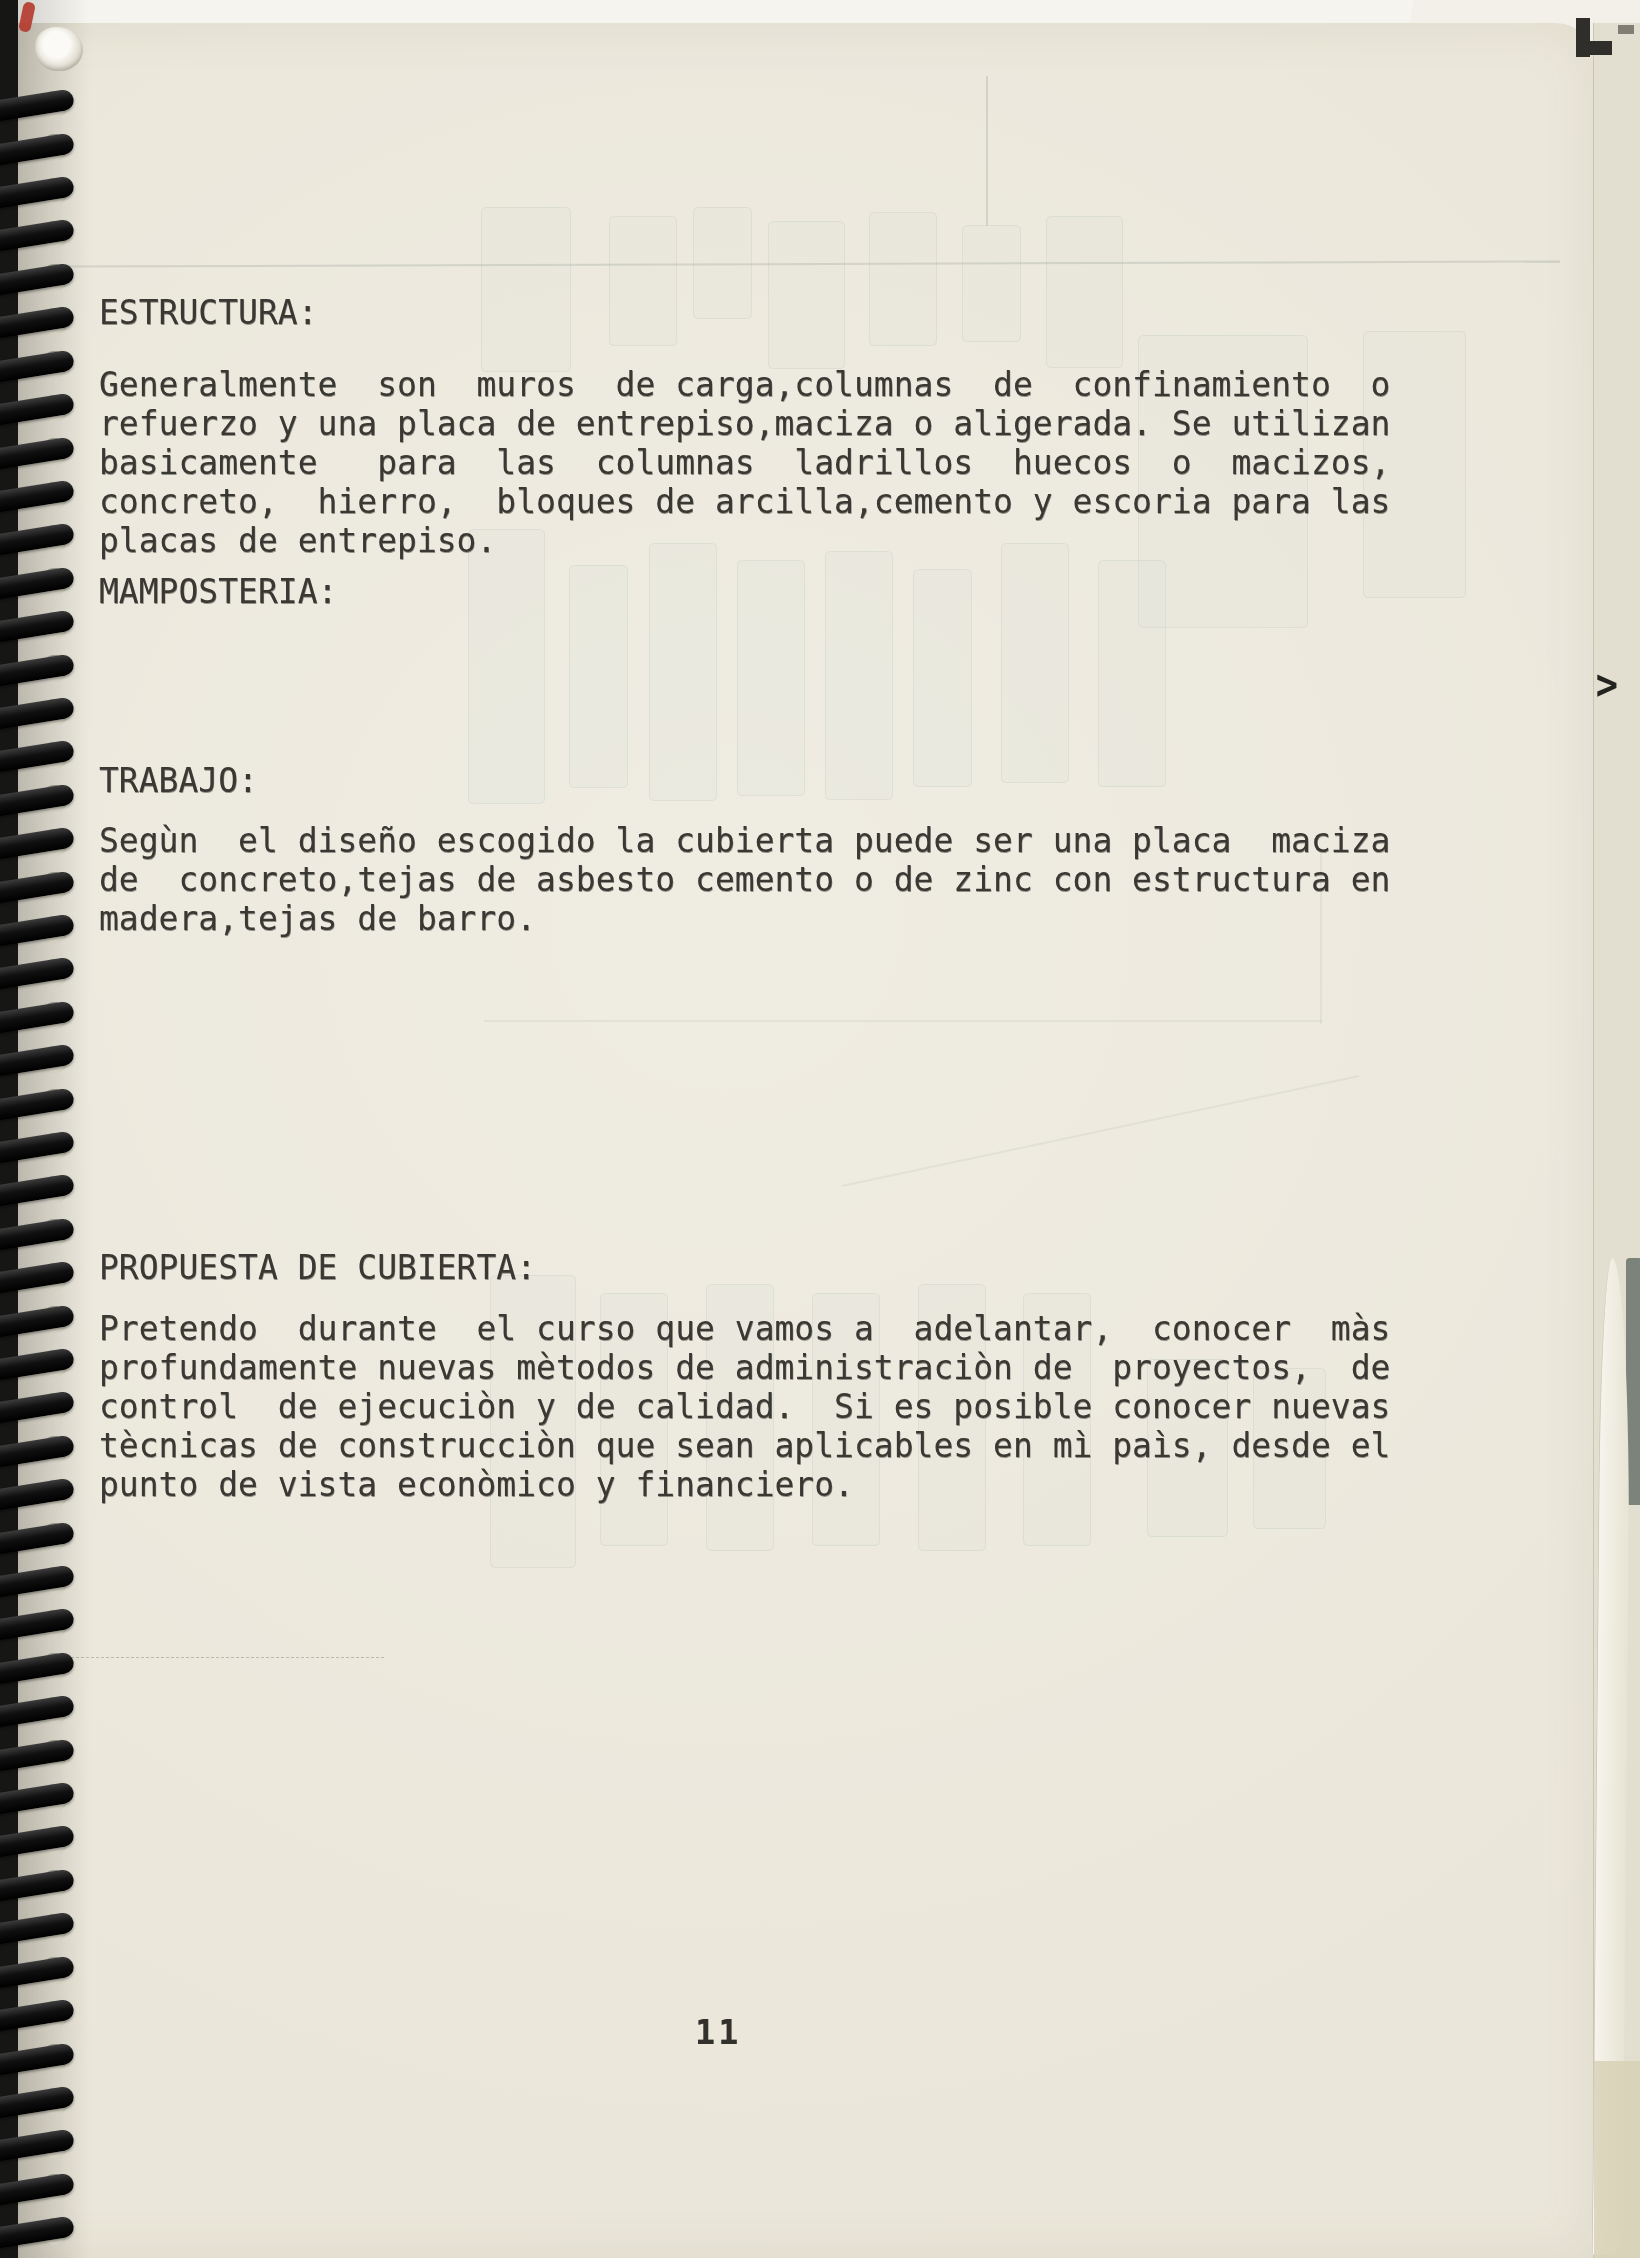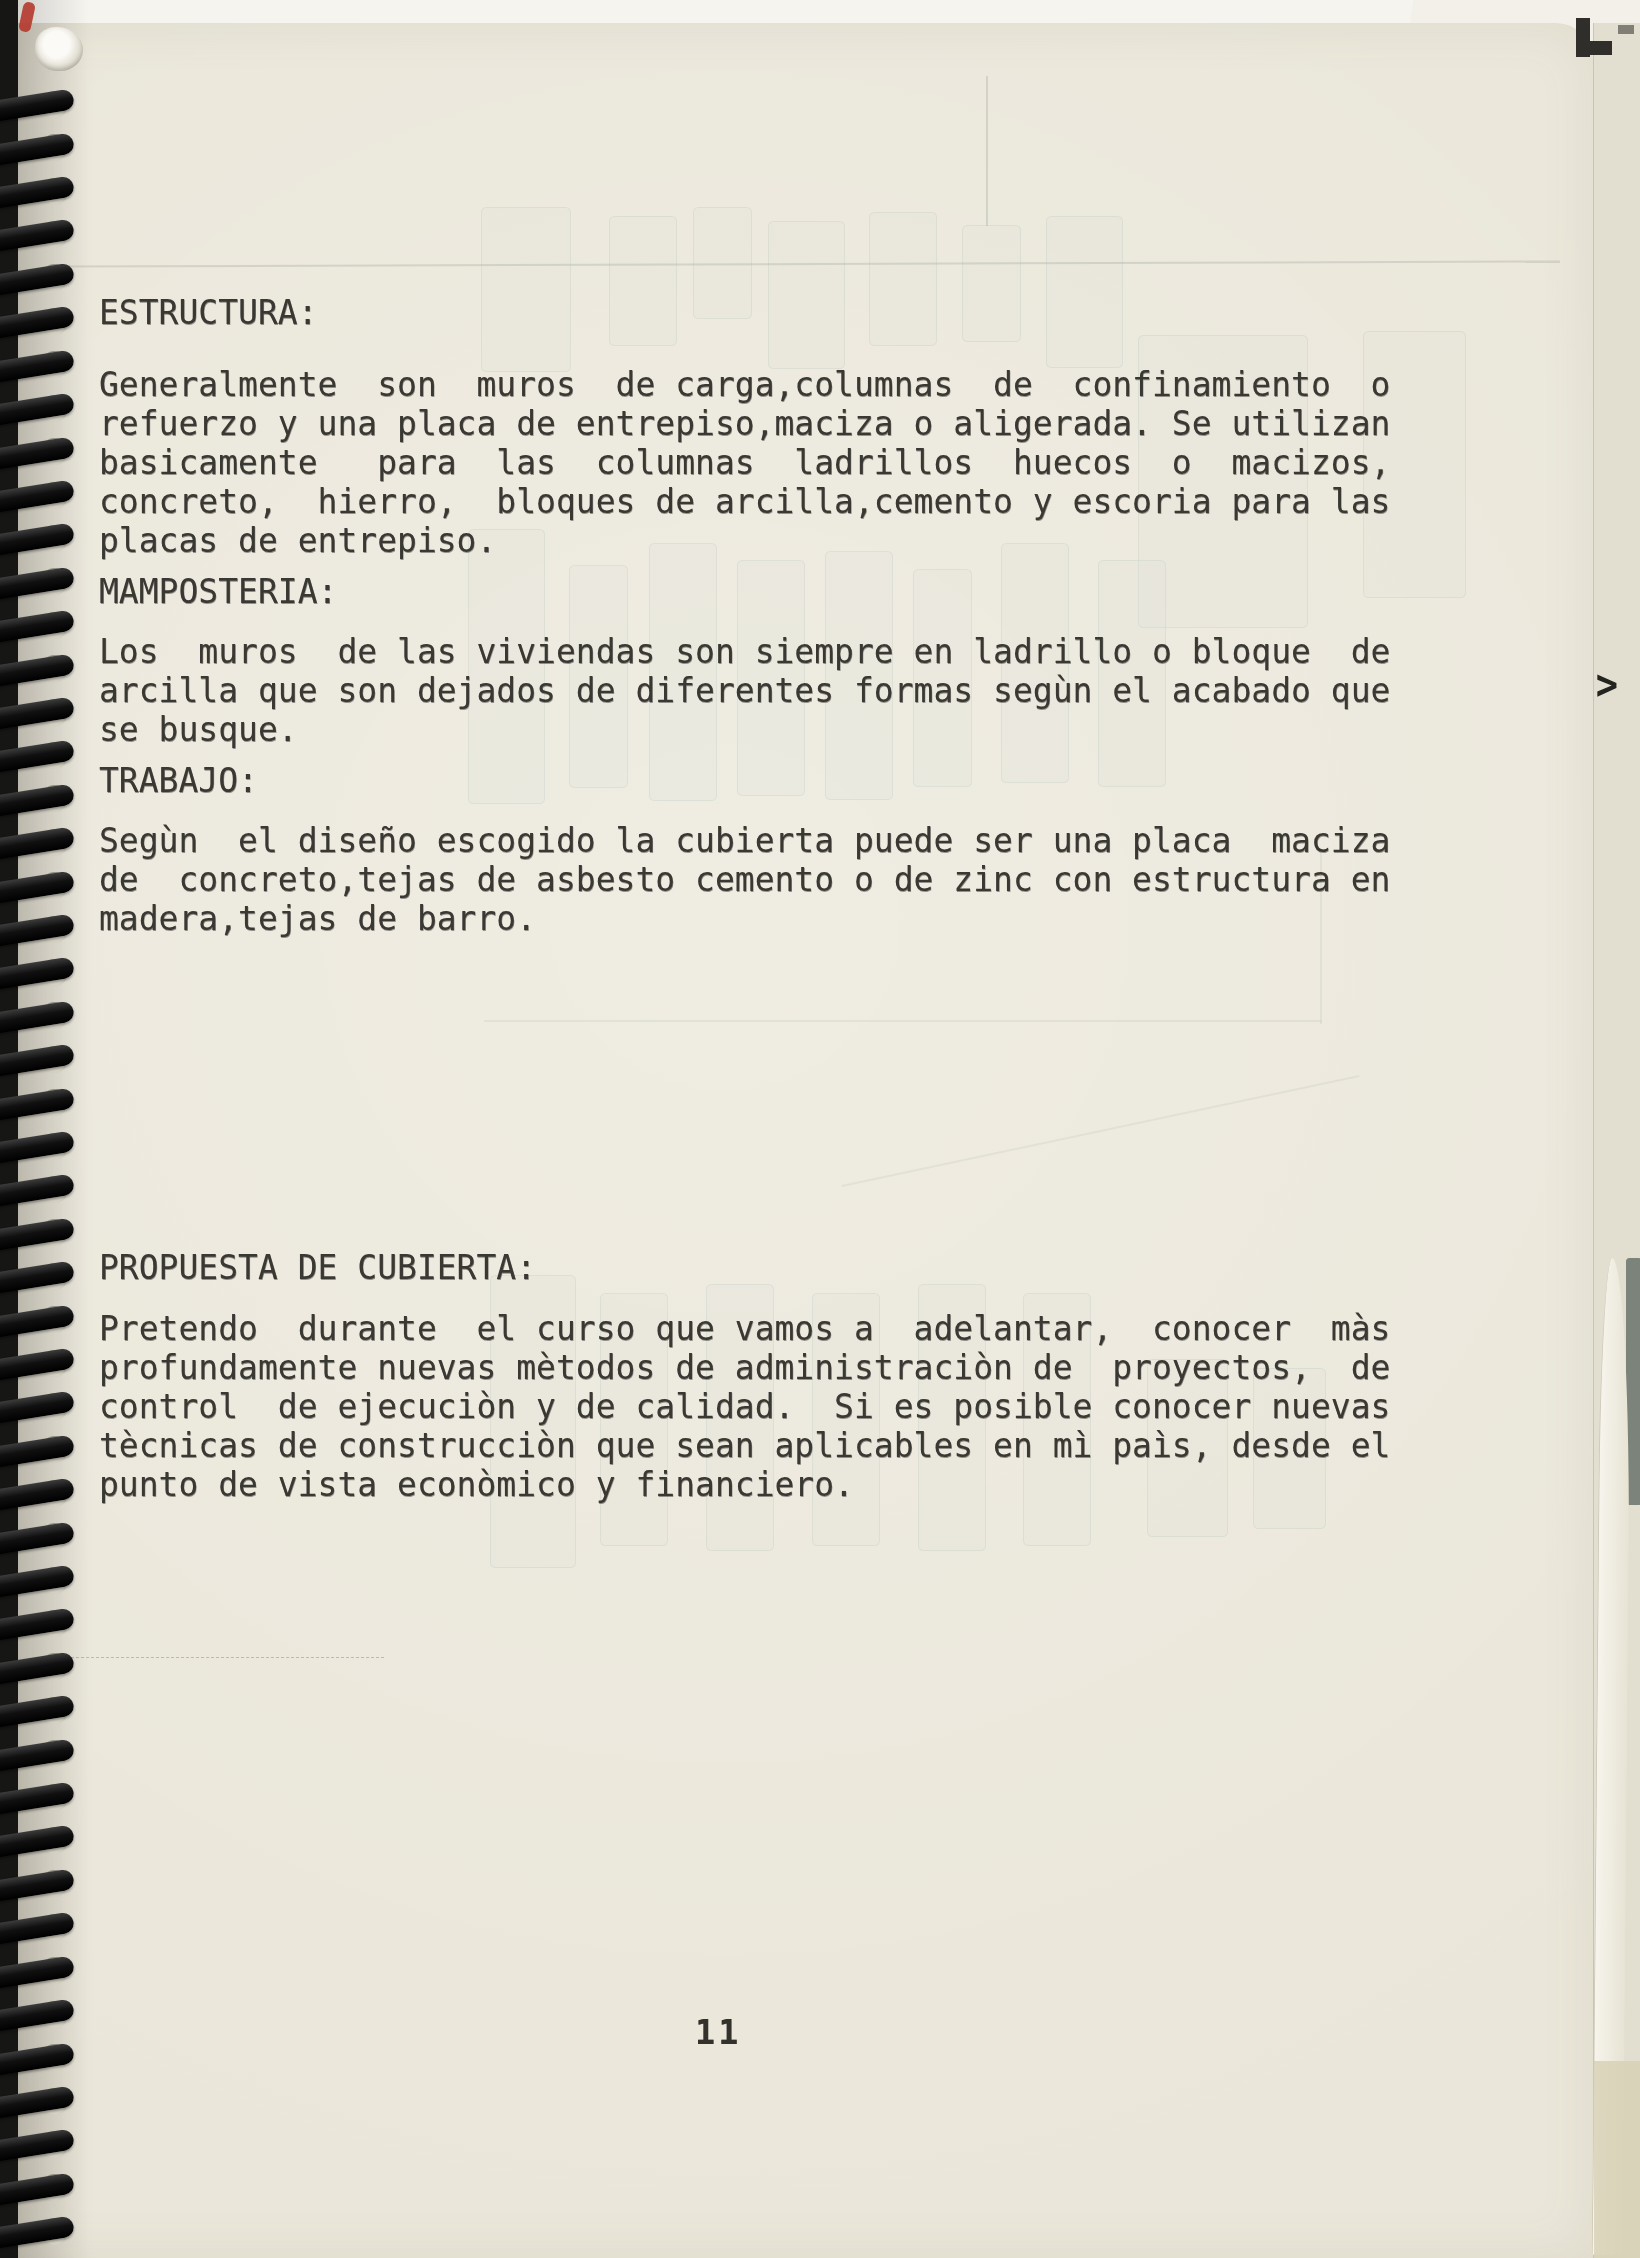--- a/index.html
+++ b/index.html
@@ -109,23 +109,20 @@
     <div class="crease" style="left:970px;top:53px;width:1.8px;height:150px"></div>
 
     <pre class="txt" style="top:270px">ESTRUCTURA:</pre>
     <pre class="txt" style="top:342px">Generalmente  son  muros  de carga,columnas  de  confinamiento  o
 refuerzo y una placa de entrepiso,maciza o aligerada. Se utilizan
 basicamente   para  las  columnas  ladrillos  huecos  o  macizos,
 concreto,  hierro,  bloques de arcilla,cemento y escoria para las
 placas de entrepiso.</pre>
 
     <pre class="txt" style="top:549px">MAMPOSTERIA:</pre>
-    <pre class="txt" style="top:609px">Los  muros  de las viviendas son siempre en ladrillo o bloque  de
-arcilla que son dejados de diferentes formas segùn el acabado que
-se busque.</pre>
 
     <pre class="txt" style="top:738px">TRABAJO:</pre>
     <pre class="txt" style="top:798px">Segùn  el diseño escogido la cubierta puede ser una placa  maciza
 de  concreto,tejas de asbesto cemento o de zinc con estructura en
 madera,tejas de barro.</pre>
 
     <pre class="txt" style="top:1225px">PROPUESTA DE CUBIERTA:</pre>
     <pre class="txt" style="top:1286px">Pretendo  durante  el curso que vamos a  adelantar,  conocer  màs
 profundamente nuevas mètodos de administraciòn de  proyectos,  de
 control  de ejecuciòn y de calidad.  Si es posible conocer nuevas

